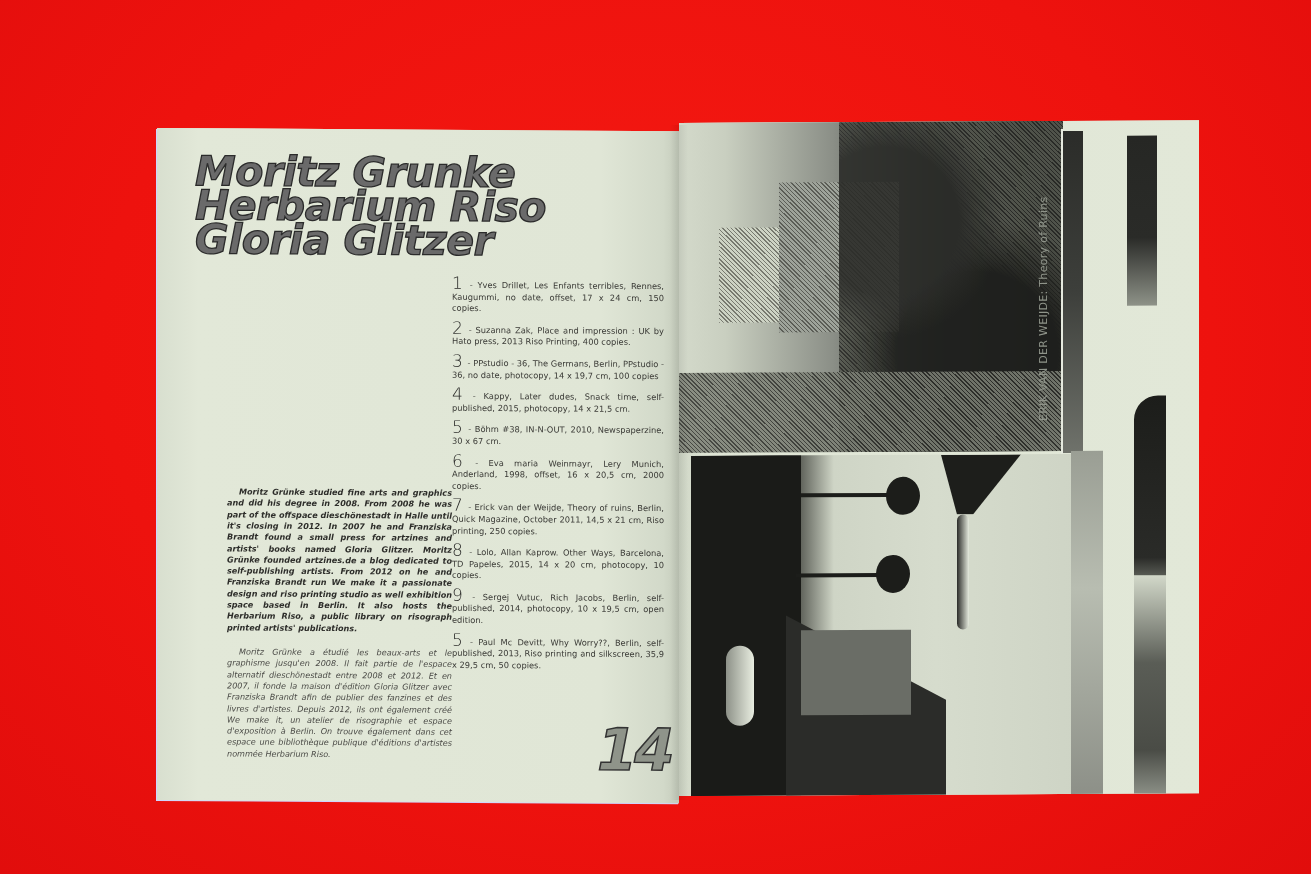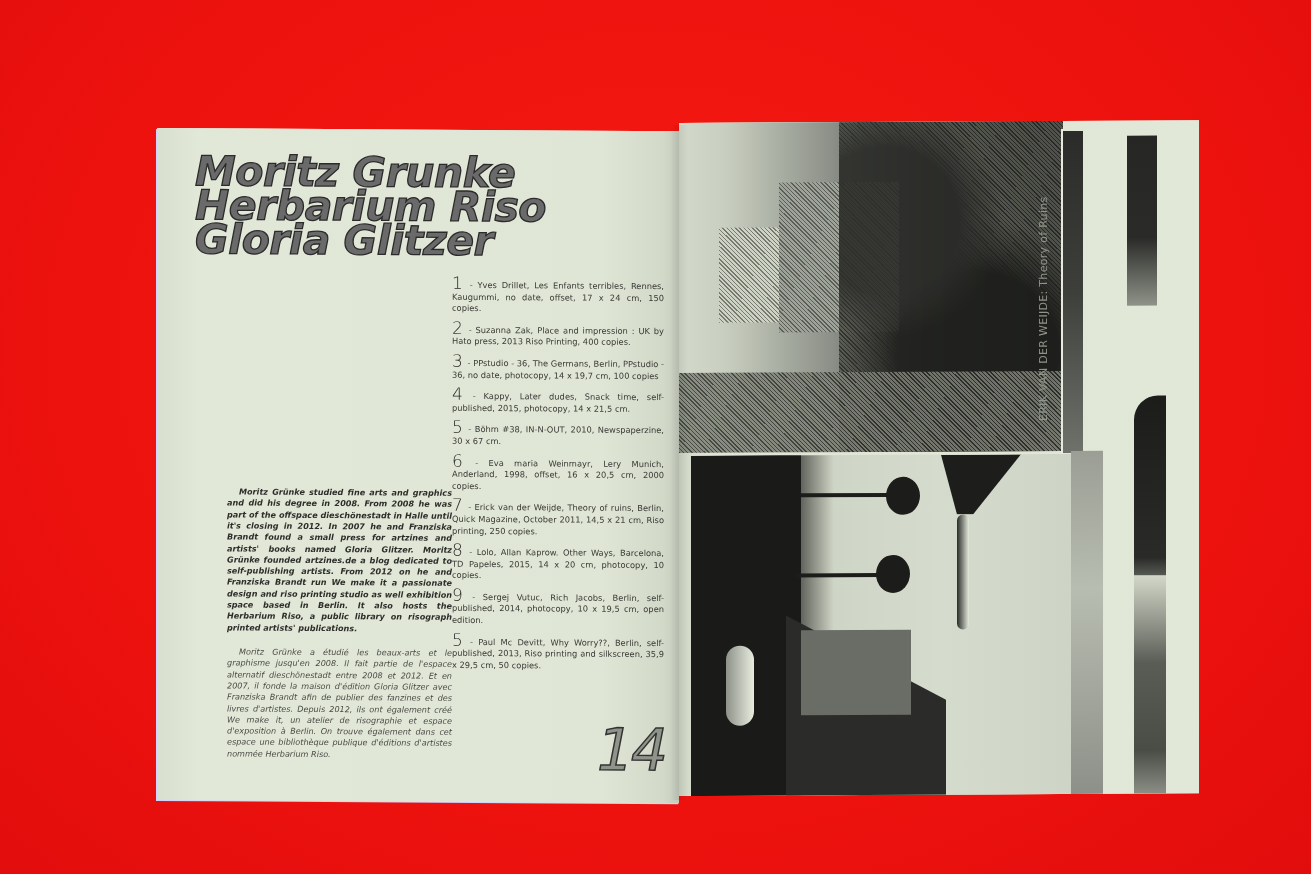--- a/index.html
+++ b/index.html
@@ -34,21 +34,21 @@
     font-family: "DejaVu Sans", sans-serif; font-size: 8.3px; line-height: 11.6px; color: #3a3a36; text-align: justify; }
   .list-item { margin-bottom: 8px; }
   .list-num { font-size: 17px; font-weight: 300; color: #2a2a28; margin-right: 2px; vertical-align: -1px; }
   .bio-en { position: absolute; left: 70px; top: 350px; width: 225px;
     font-family: "DejaVu Sans", sans-serif; font-weight: bold; font-style: italic; font-size: 8.1px; line-height: 11.3px;
     color: #2d2d2a; text-align: justify; text-indent: 12px; }
   .bio-fr { position: absolute; left: 70px; top: 510px; width: 225px;
     font-family: "DejaVu Sans", sans-serif; font-style: italic; font-size: 8.1px; line-height: 11.3px;
     color: #4a4a46; text-align: justify; text-indent: 12px; }
   .page-num { position: absolute; left: 440px; top: 585px;
-    font-family: "DejaVu Sans", sans-serif; font-weight: normal; font-style: italic; font-size: 58px; letter-spacing: -3px;
+    font-family: "DejaVu Sans", sans-serif; font-weight: bold; font-style: italic; font-size: 58px; letter-spacing: -3px;
     color: #8f948a; -webkit-text-stroke: 1.5px #333; }
 
   
   .photo-top { position: absolute; left: 0; top: 0; width: 384px; height: 330px; overflow: hidden;
     background: linear-gradient(90deg, #d4dacb 0%, #c9cfc0 12%, #8b8f87 40%, #3d3f3b 65%, #1e1f1d 100%); }
   .photo-top .bldg { position: absolute; left: 40px; top: 105px; width: 90px; height: 95px;
     background: repeating-linear-gradient(45deg, #77796f 0 1px, #cdd3c4 1px 3px); }
   .photo-top .bldg2 { position: absolute; left: 100px; top: 60px; width: 120px; height: 150px;
     background: repeating-linear-gradient(45deg, #5b5d56 0 1px, #9ea39a 1px 3px); }
   .photo-top .trees { position: absolute; left: 160px; top: 0; width: 230px; height: 330px;

